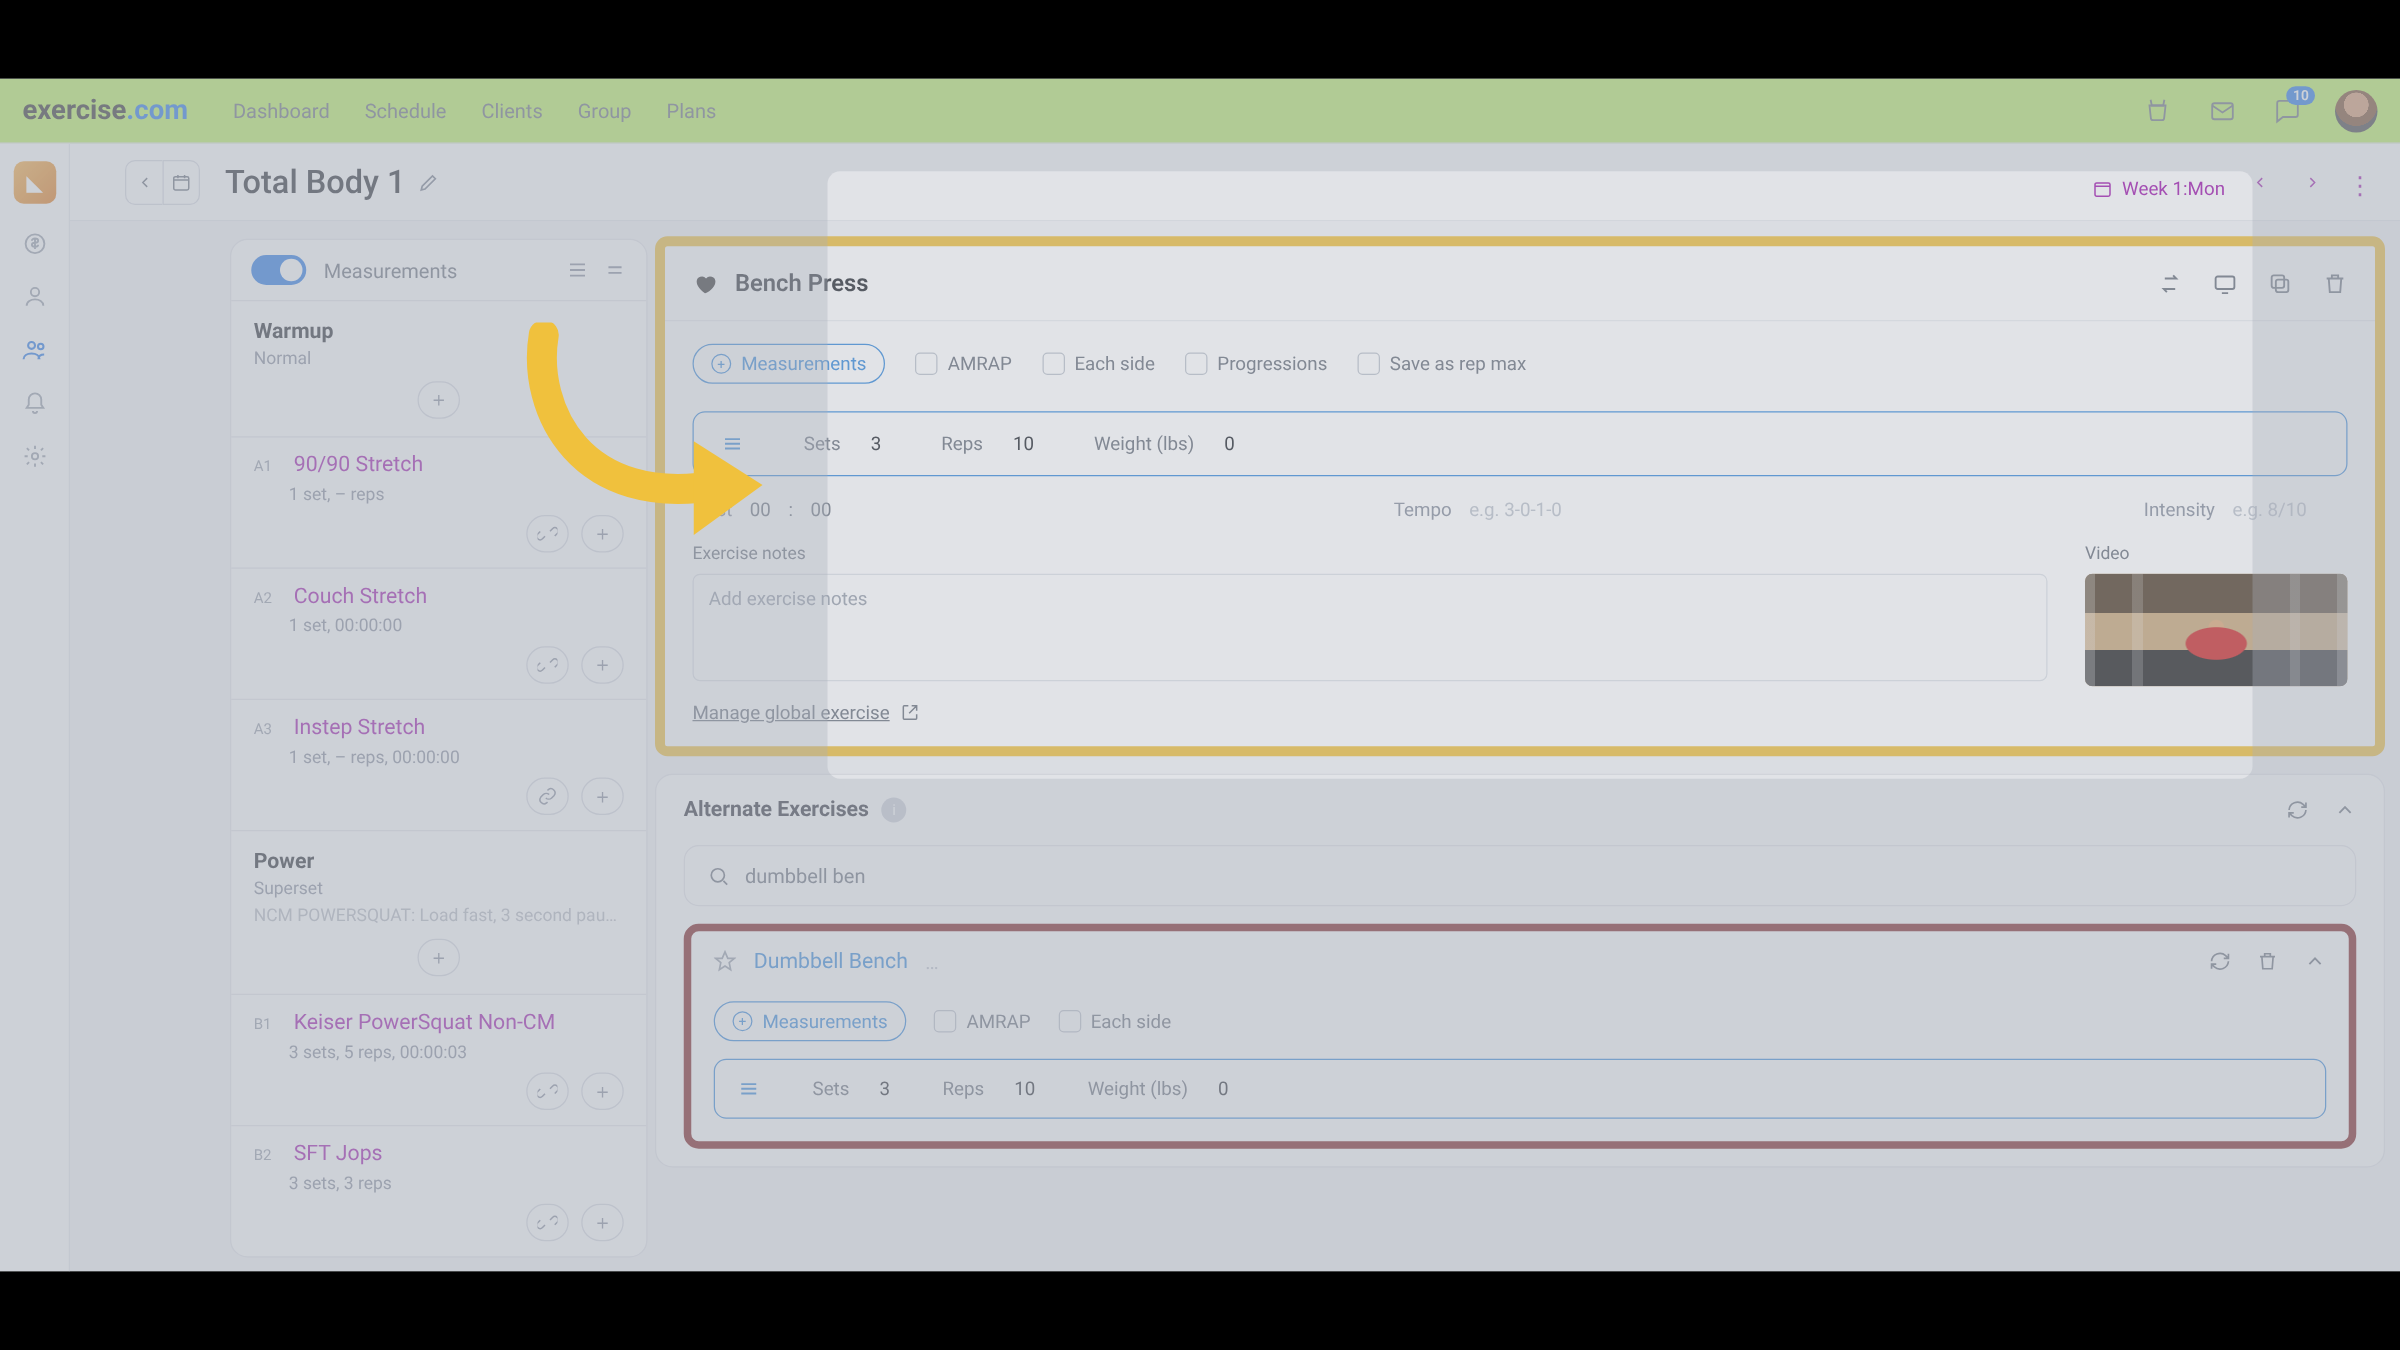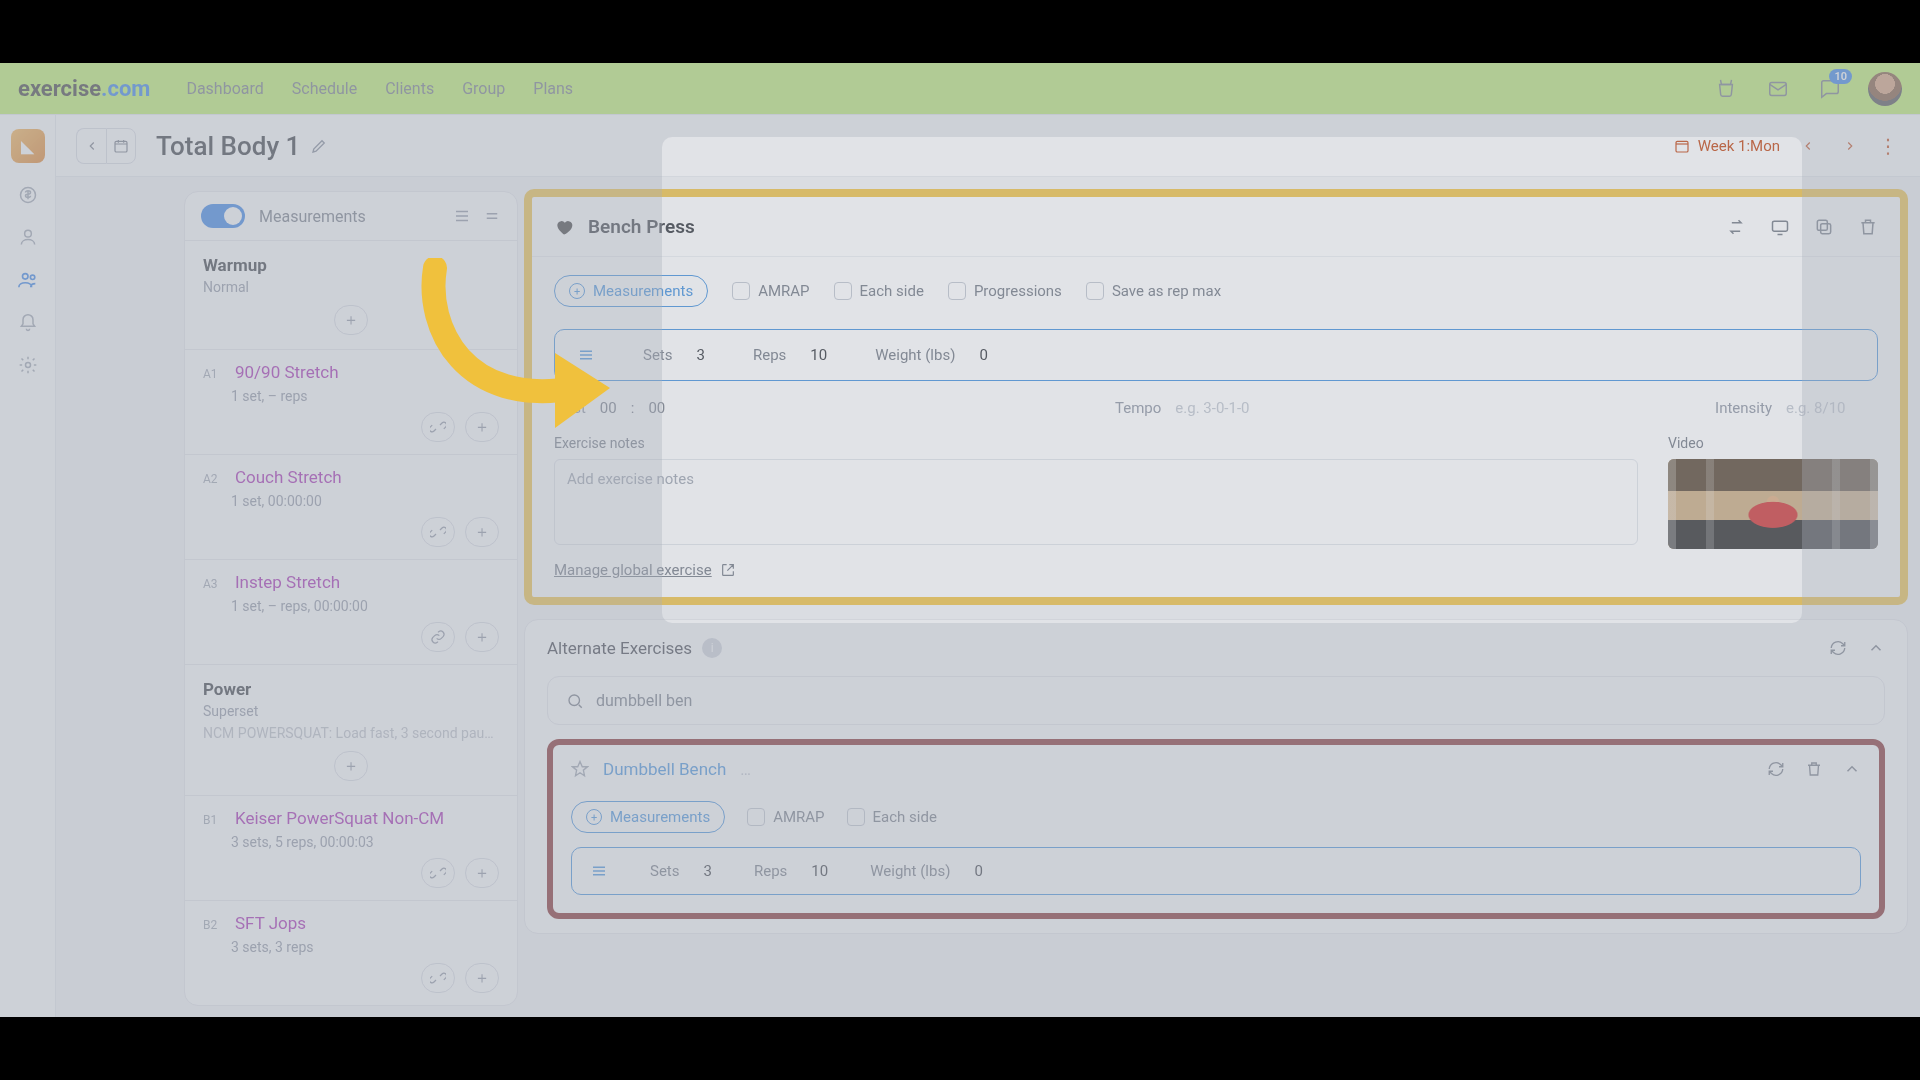--- a/index.html
+++ b/index.html
@@ -10,27 +10,27 @@
 .topbar{height:52px;background:#bef264;display:flex;align-items:center;padding:0 18px;border-bottom:1px solid #e9ebef}
 .brand{font-weight:700;font-size:22px;color:#333}
 .brand .accent{color:#2b7de9}
 .mainnav{display:flex;gap:28px;margin-left:36px}
 .mainnav a{color:#6e7580;font-size:16px;text-decoration:none}
 .topbar-right{margin-left:auto;display:flex;align-items:center;gap:24px}
 .icon-btn{position:relative;display:inline-flex;align-items:center;justify-content:center;width:28px;height:28px;color:#6e7580;cursor:pointer}
 .badge{position:absolute;top:-6px;right:-8px;background:#2b7de9;color:#fff;font-size:11px;border-radius:10px;padding:1px 5px;font-weight:600}
 .avatar{width:34px;height:34px;border-radius:50%;background:radial-gradient(circle at 50% 35%,#d79b72 0 35%,#7a4d2e 36% 60%,#444 61% 100%)}
 
-.subbar{height:62px;background:#fff;display:flex;align-items:center;padding:0 20px 0 76px;border-bottom:1px solid #e9ebef;position:relative}
+.subbar{height:62px;background:#fff;display:flex;align-items:center;padding:0 20px 0 100px;border-bottom:1px solid #e9ebef;position:relative}
 .back-btn,.cal-btn{width:30px;height:36px;border:1px solid #d9dde4;background:#fff;display:inline-flex;align-items:center;justify-content:center;color:#6e7580}
 .back-btn{border-right:none;border-radius:8px 0 0 8px}
 .cal-btn{border-radius:0 8px 8px 0}
 .page-title{font-size:26px;font-weight:500;color:#2a2e35;margin-left:20px}
 .pencil{margin-left:10px;color:#7b8391}
-.subbar-right{margin-left:auto;display:flex;align-items:center;gap:14px;color:#c2410c}
+.subbar-right{margin-left:auto;display:flex;align-items:flex-end;gap:14px;color:#a21caf}
 .week-chip{display:inline-flex;align-items:center;gap:8px;font-size:15px}
 .navarrow{width:28px;height:28px;border-radius:50%;display:inline-flex;align-items:center;justify-content:center;cursor:pointer}
 .dots{font-size:20px;letter-spacing:2px}
 
 .leftrail{position:absolute;top:52px;left:0;bottom:0;width:56px;background:#fff;border-right:1px solid #e9ebef;display:flex;flex-direction:column;align-items:center;gap:22px;padding-top:14px;z-index:2}
 .rail-logo{width:34px;height:34px;border-radius:8px;background:linear-gradient(135deg,#f7b24a,#e07a1c);display:flex;align-items:center;justify-content:center;color:#fff;font-weight:700}
 .rail-icon{color:#9aa1ad;font-size:18px}
 .rail-icon.active{color:#2b7de9}
 
 .content{position:absolute;top:114px;left:56px;right:0;bottom:0;display:flex;overflow:hidden}
@@ -87,21 +87,21 @@
 .vid-thumb::before{content:"";position:absolute;inset:0;background:
  linear-gradient(90deg,rgba(255,255,255,.25) 0 4%,transparent 4% 18%,rgba(255,255,255,.2) 18% 22%,transparent 22% 78%,rgba(255,255,255,.2) 78% 82%,transparent 82% 96%,rgba(255,255,255,.25) 96% 100%),
  radial-gradient(ellipse at 50% 62%, #c33 0 16%, rgba(0,0,0,0) 17%),
  radial-gradient(circle at 50% 48%, #dca97c 0 5%, rgba(0,0,0,0) 6%),
  linear-gradient(#55432e 0 35%,transparent 35%),
  linear-gradient(transparent 0 68%,#2d2d2d 68% 100%)}
 .mg-link{display:inline-flex;align-items:center;gap:8px;padding:12px 22px 18px;color:#6e7580;font-size:15px;text-decoration:underline}
 
 .alt-card{margin-top:14px;background:#fff;border:1px solid #e6e8ec;border-radius:14px;padding:0}
 .alt-head{display:flex;align-items:center;padding:18px 22px}
-.alt-title{font-size:17px;color:#33373f;font-weight:400}
+.alt-title{font-size:17px;color:#33373f;font-weight:700}
 .info-dot{width:20px;height:20px;border-radius:50%;background:#cfd4dc;color:#fff;font-size:12px;display:inline-flex;align-items:center;justify-content:center;margin-left:10px}
 .alt-head .r{margin-left:auto;display:flex;gap:20px;color:#6e7580}
 .alt-search{margin:0 22px 14px;border:1px solid #e6e8ec;border-radius:12px;padding:14px 18px;display:flex;align-items:center;gap:12px;color:#6e7580}
 .alt-item{margin:0 22px 14px;border:6px solid #7f1d1d;border-radius:12px}
 .alt-item-head{display:flex;align-items:center;gap:14px;padding:14px 18px}
 .star{color:#9aa1ad}
 .alt-name{color:#3a8dde;font-size:17px}
 .alt-item-head .r{margin-left:auto;display:flex;gap:20px;color:#6e7580}
 .alt-chips{display:flex;align-items:center;gap:22px;padding:8px 18px 4px}
 .alt-metrics{margin:10px 18px 18px;border:1.5px solid #3a8dde;border-radius:10px;padding:14px 18px;display:flex;align-items:center;gap:42px;color:#6e7580}

